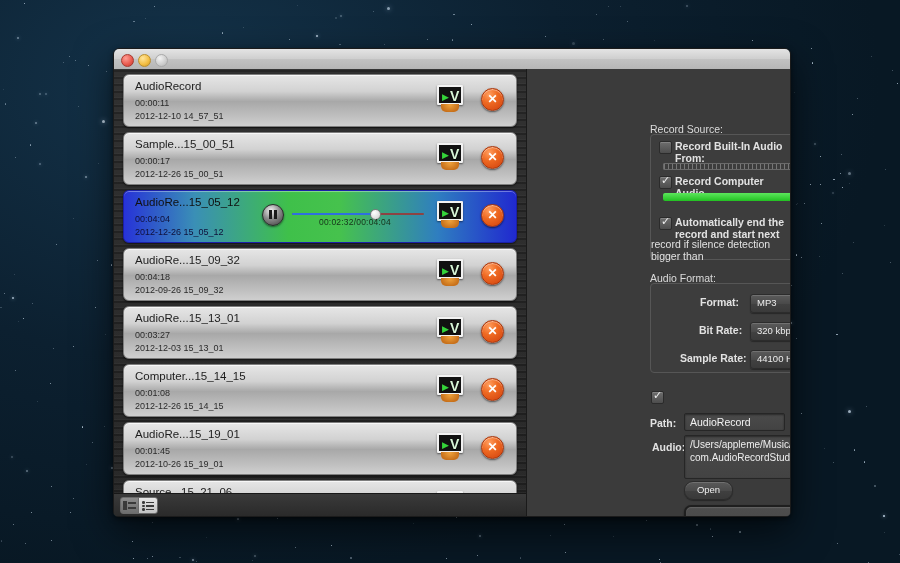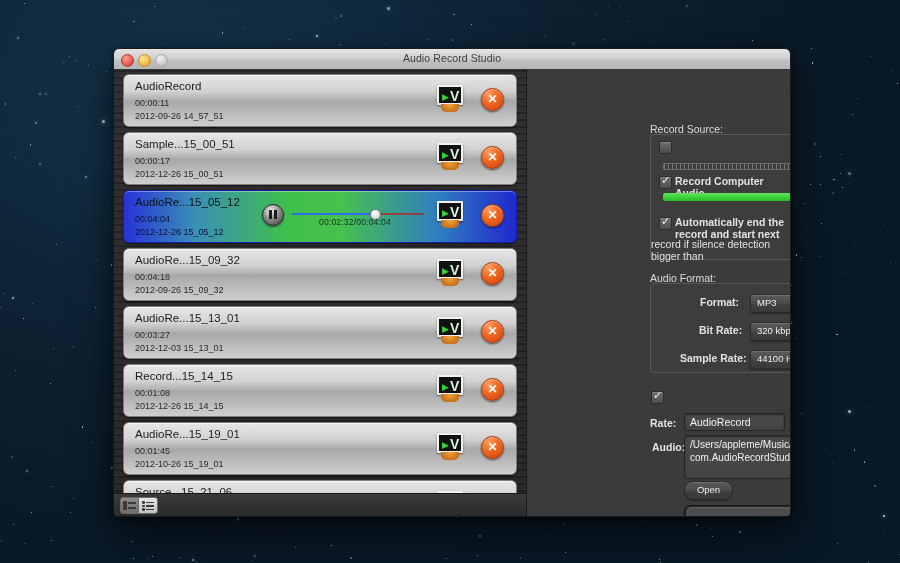--- a/index.html
+++ b/index.html
@@ -608,32 +608,31 @@
       <div class="star" style="left:85.3px;top:176.3px;width:2.1px;height:2.1px;opacity:0.57;box-shadow:0 0 3.8px rgba(200,225,255,.85)"></div>
     </div>
 </div>
 
 <div id="window">
 
   <div id="titlebar">
     <div class="traffic tl-close"></div>
     <div class="traffic tl-min"></div>
     <div class="traffic tl-zoom"></div>
-    <div id="title">Audio Record Studio</div>
   </div>
 
   <div id="body">
 
     <div id="leftpane">
       <div id="listclip">
 
         <div class="row">
           <div class="r-title">AudioRecord</div>
           <div class="r-dur">00:00:11</div>
-          <div class="r-date">2012-09-26 14_57_51</div>
+          <div class="r-date">2012-12-10 14_57_51</div>
           <div class="thumb">
             <div class="scr">
                 <span class="arrow">▶</span>
                 <span class="vee">V</span>
               </div>
             <div class="stand"></div>
           </div>
           <div class="delbtn"></div>
         </div>
 
@@ -697,21 +696,21 @@
             <div class="scr">
                 <span class="arrow">▶</span>
                 <span class="vee">V</span>
               </div>
             <div class="stand"></div>
           </div>
           <div class="delbtn"></div>
         </div>
 
         <div class="row">
-          <div class="r-title">Record...15_14_15</div>
+          <div class="r-title">Computer...15_14_15</div>
           <div class="r-dur">00:01:08</div>
           <div class="r-date">2012-12-26 15_14_15</div>
           <div class="thumb">
             <div class="scr">
                 <span class="arrow">▶</span>
                 <span class="vee">V</span>
               </div>
             <div class="stand"></div>
           </div>
           <div class="delbtn"></div>
@@ -760,20 +759,21 @@
       </div>
     </div>
 
     <div id="rightpane"></div>
   </div>
 
   <div class="sec-label" style="left:536px;top:74px">Record Source:</div>
   <div class="groupbox" style="left:536px;top:85px;width:252px;height:124px"></div>
 
   <div class="cbx" style="left:545px;top:92px"></div>
+  <div class="lbl" style="left:561px;top:91px;font-weight:bold">Record Built-In Audio From:</div>
 
   <div id="micslider">
     <div class="ticks"></div>
   </div>
 
   <div class="cbx on" style="left:545px;top:127px"></div>
   <div class="lbl" style="left:561px;top:126px;font-weight:bold">Record Computer Audio</div>
   <div id="vumeter">
     <div class="g" style="width: 59%;"></div>
   </div>
@@ -798,21 +798,21 @@
   </div>
 
   <div class="lbl" style="left:566px;top:303px;font-weight:bold">Sample Rate:</div>
   <div class="popup" style="left:636px;top:301px;width:84px">
     <div class="txt">44100 Hz</div>
 
   </div>
 
   <div class="cbx on" style="left:537px;top:342px"></div>
 
-  <div class="lbl" style="left:536px;top:368px;font-weight:bold">Rate:</div>
+  <div class="lbl" style="left:536px;top:368px;font-weight:bold">Path:</div>
   <div class="tfield" style="left:570px;top:364px;width:99px;height:16px">
     <div class="v">AudioRecord</div>
   </div>
 
   <div class="lbl" style="left:538px;top:392px;font-weight:bold">Audio:</div>
   <div class="tfield" style="left:570px;top:386px;width:198px;height:42px">
     <div class="pline" style="top:3px">/Users/appleme/Music/</div>
     <div class="pline" style="top:16px">com.AudioRecordStudio.chaoyueme</div>
   </div>
   <div class="btn" style="left:570px;top:432px;width:47px">

